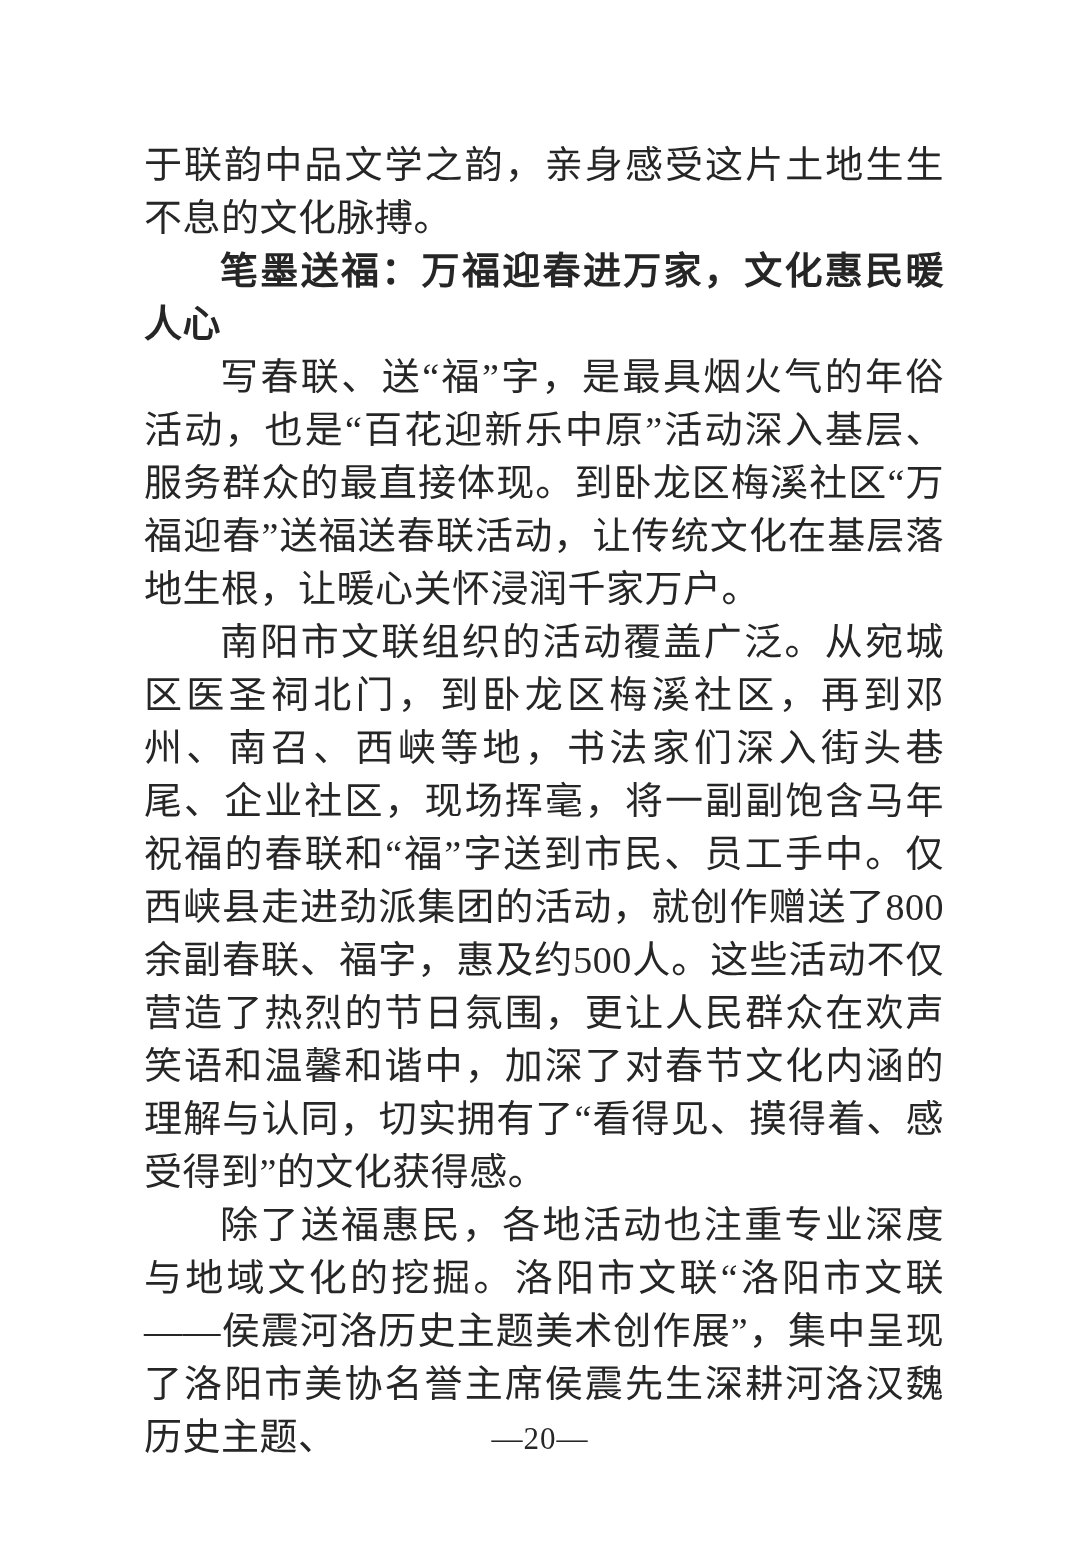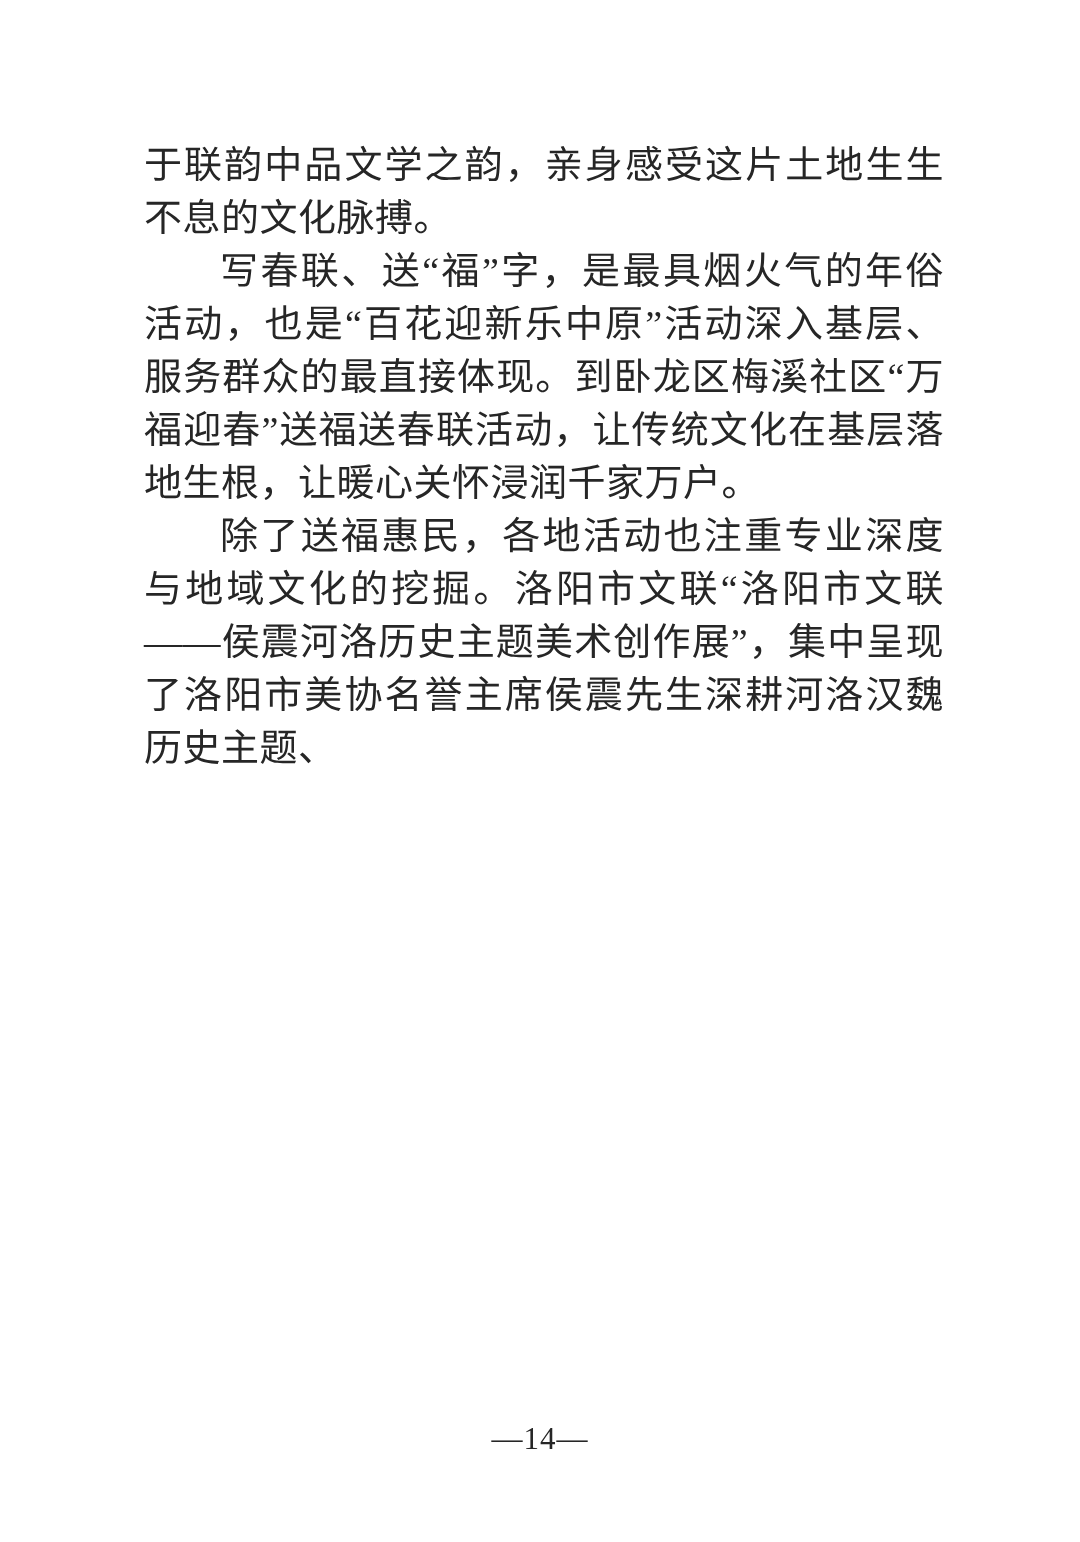--- a/index.html
+++ b/index.html
@@ -50,23 +50,25 @@
   }
 </style>
 </head>
 <body>
 
 <div class="page">
 
   <div class="content">
     <p class="para-body">于联韵中品文学之韵，亲身感受这片土地生生不息的文化脉搏。</p>
 
+    <p class="para-heading para-indent">笔墨送福：万福迎春进万家，文化惠民暖人心</p>
 
     <p class="para-body para-indent">写春联、送“福”字，是最具烟火气的年俗活动，也是“百花迎新乐中原”活动深入基层、服务群众的最直接体现。到卧龙区梅溪社区“万福迎春”送福送春联活动，让传统文化在基层落地生根，让暖心关怀浸润千家万户。</p>
 
+    <p class="para-body para-indent">南阳市文联组织的活动覆盖广泛。从宛城区医圣祠北门，到卧龙区梅溪社区，再到邓州、南召、西峡等地，书法家们深入街头巷尾、企业社区，现场挥毫，将一副副饱含马年祝福的春联和“福”字送到市民、员工手中。仅西峡县走进劲派集团的活动，就创作赠送了800余副春联、福字，惠及约500人。这些活动不仅营造了热烈的节日氛围，更让人民群众在欢声笑语和温馨和谐中，加深了对春节文化内涵的理解与认同，切实拥有了“看得见、摸得着、感受得到”的文化获得感。</p>
 
 
     <p class="para-body para-indent">除了送福惠民，各地活动也注重专业深度与地域文化的挖掘。洛阳市文联“洛阳市文联——侯震河洛历史主题美术创作展”，集中呈现了洛阳市美协名誉主席侯震先生深耕河洛汉魏历史主题、</p>
   </div>
 
-  <div class="footer">—14—</div>
+  <div class="footer">—20—</div>
 
 </div>
 
 </body></html>

